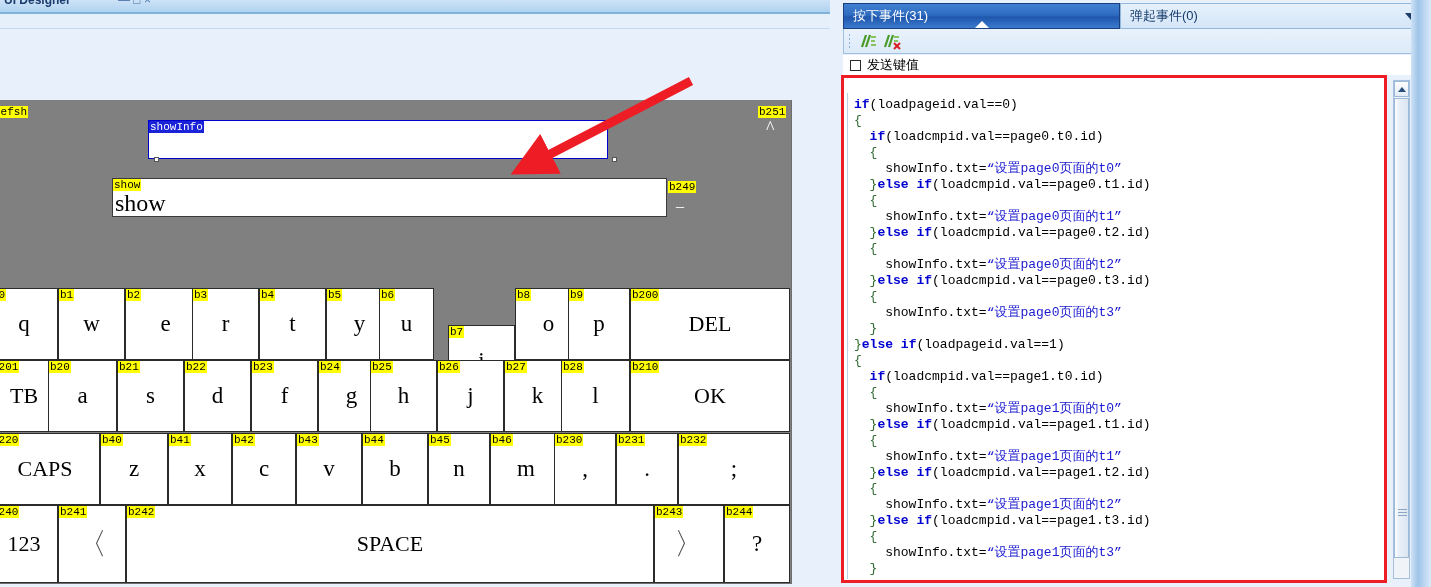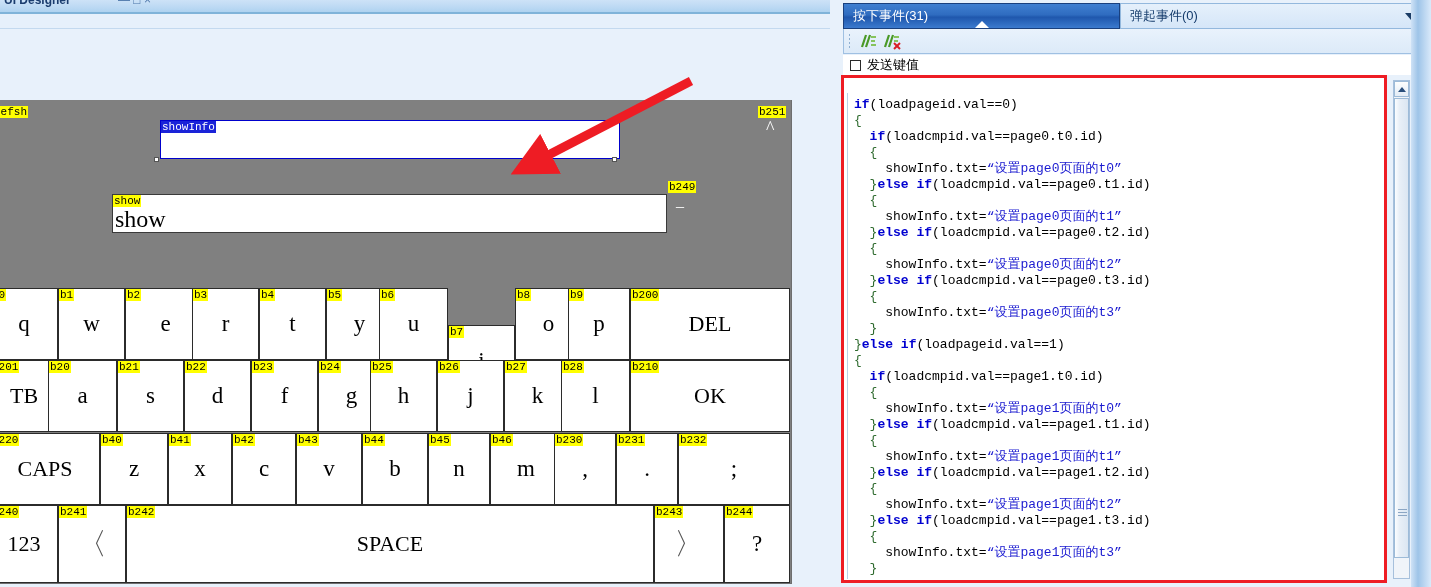--- a/index.html
+++ b/index.html
@@ -214,27 +214,27 @@
   <div class="subbar"></div>
 
   <div class="canvas-outer">
     <div class="canvas">
 
       <div class="tag" style="left:-7px;top:6px;">refsh</div>
 
       <div class="tag" style="left:758px;top:6px;">b251</div>
       <div style="position:absolute;left:766px;top:18px;font-family:'Liberation Serif',serif;font-size:18px;color:#fff;">^</div>
 
-      <div class="wbox sel" style="left:160px;top:20px;width:458px;height:37px;text-decoration:underline;">
+      <div class="wbox sel" style="left:148px;top:20px;width:458px;height:37px;text-decoration:underline;">
         <div class="tag sel" style="left:0px;top:0px;">showInfo</div>
       </div>
       <div class="handle" style="left:154px;top:57px;"></div>
       <div class="handle" style="left:612px;top:57px;"></div>
 
-      <div class="wbox" style="left:112px;top:78px;width:553px;height:37px;margin-top:16px;">
+      <div class="wbox" style="left:112px;top:78px;width:553px;height:37px;">
         <div class="tag" style="left:0px;top:0px;">show</div>
         <div class="wtext">show</div>
       </div>
 
       <div class="tag" style="left:668px;top:81px;">b249</div>
       <div style="position:absolute;left:676px;top:92px;font-family:'Liberation Serif',serif;font-size:16px;color:#fff;">_</div>
 
       <div id="kb">
           <div class="key" style="left: -10px; top: 188px; width: 68px; height: 72px;">
             <div class="tag" style="left: 0px; top: 0px;">b0</div>
@@ -253,21 +253,21 @@
             <div class="klabel">r</div>
           </div>
           <div class="key" style="left: 259px; top: 188px; width: 67px; height: 72px;">
             <div class="tag" style="left: 0px; top: 0px;">b4</div>
             <div class="klabel">t</div>
           </div>
           <div class="key" style="left: 326px; top: 188px; width: 67px; height: 72px;">
             <div class="tag" style="left: 0px; top: 0px;">b5</div>
             <div class="klabel">y</div>
           </div>
-          <div class="key" style="left: 379px; top: 188px; width: 69px; height: 72px;">
+          <div class="key" style="left: 379px; top: 188px; width: 55px; height: 72px;">
             <div class="tag" style="left: 0px; top: 0px;">b6</div>
             <div class="klabel">u</div>
           </div>
           <div class="key" style="left: 448px; top: 188px; width: 67px; height: 72px; margin-top: 37px;">
             <div class="tag" style="left: 0px; top: 0px;">b7</div>
             <div class="klabel">i</div>
           </div>
           <div class="key" style="left: 515px; top: 188px; width: 67px; height: 72px;">
             <div class="tag" style="left: 0px; top: 0px;">b8</div>
             <div class="klabel">o</div>

